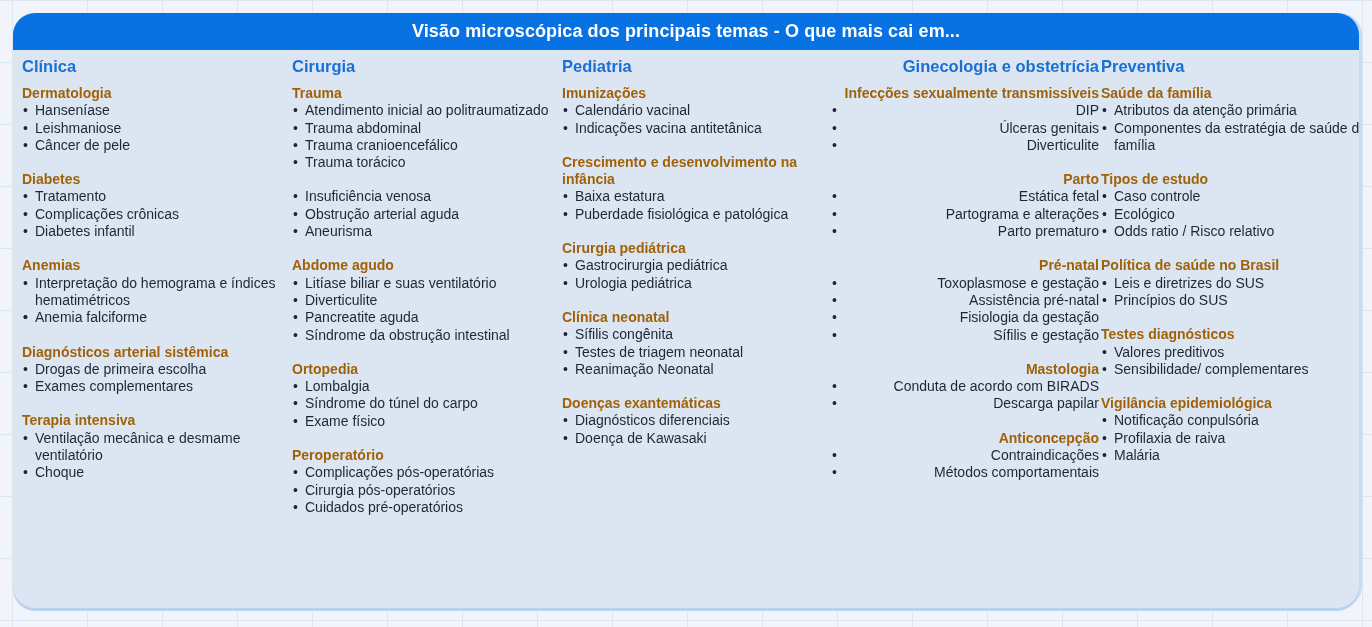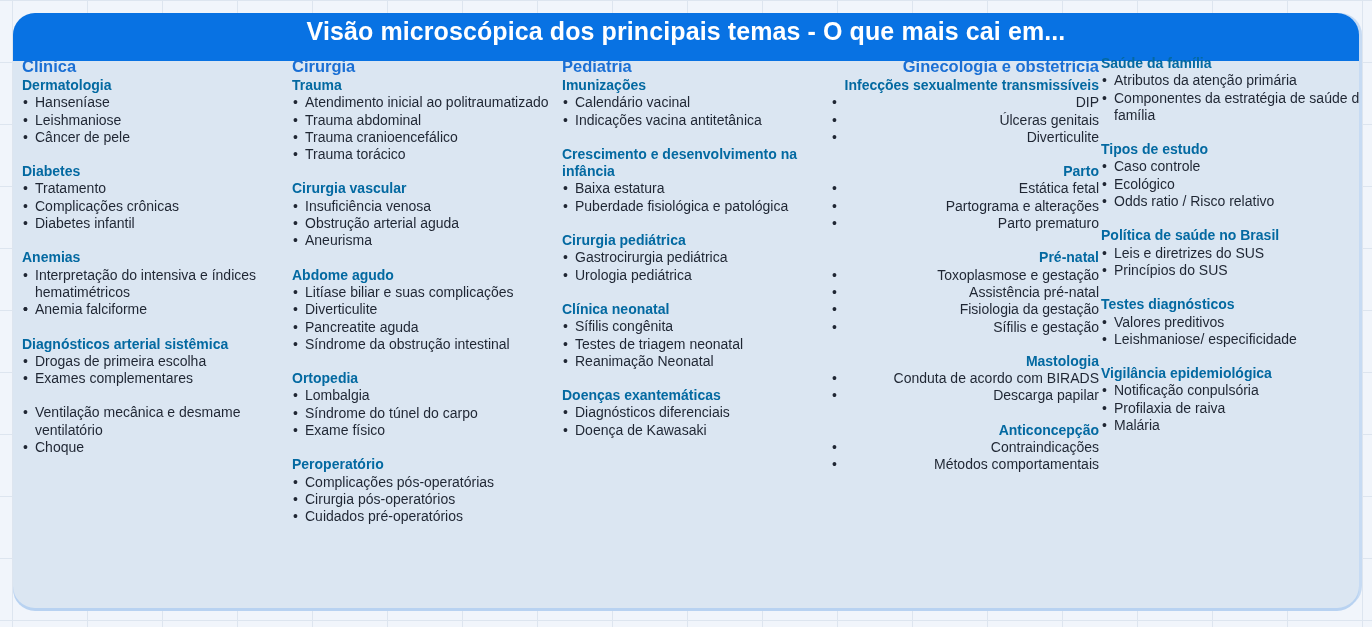--- a/index.html
+++ b/index.html
@@ -24,25 +24,25 @@
       left: 13px;
       top: 13px;
       width: 1346px;
       height: 595px;
       background: #dbe6f2;
       border-radius: 22px;
       box-shadow: 0 3px 0 #b8d2f1, 3px 0 0 #c7dbf3;
       overflow: hidden;
     }
     .card-header {
-      height: 48px;
+      height: 37px;
       background: #0872e3;
       color: #ffffff;
       font-weight: bold;
-      font-size: 25px;
+      font-size: 18px;
       text-align: center;
       line-height: 36px;
       letter-spacing: 0.1px;
     }
     .columns {
       position: absolute;
       top: 42px;
       left: 0;
       right: 0;
       bottom: 0;
@@ -50,28 +50,28 @@
     .col {
       position: absolute;
       top: 0;
       width: 268px;
     }
     .col-title {
       color: #1a6fd4;
       font-weight: bold;
       font-size: 16.5px;
       line-height: 22px;
-      margin: 0 0 0 0;
+      margin: 0 0 8px 0;
       white-space: nowrap;
     }
     .section {
       margin-bottom: 17px;
     }
     .section-title {
-      color: #0369a1;
+      color: #a16207;
       font-weight: bold;
       font-size: 14px;
       line-height: 17.3px;
     }
     .items {
       list-style: none;
       margin: 0;
       padding: 0;
     }
     .item {
@@ -107,62 +107,62 @@
           <div class="section-title">Diabetes</div>
           <ul class="items">
             <li class="item"><span class="bullet">•</span><span>Tratamento</span></li>
             <li class="item"><span class="bullet">•</span><span>Complicações crônicas</span></li>
             <li class="item"><span class="bullet">•</span><span>Diabetes infantil</span></li>
           </ul>
         </div>
         <div class="section">
           <div class="section-title">Anemias</div>
           <ul class="items">
-            <li class="item"><span class="bullet">•</span><span>Interpretação do intensiva e índices hematimétricos</span></li>
+            <li class="item"><span class="bullet">•</span><span>Interpretação do hemograma e índices hematimétricos</span></li>
             <li class="item"><span class="bullet">•</span></li>
             <li class="item"><span class="bullet">•</span><span>Anemia falciforme</span></li>
           </ul>
         </div>
         <div class="section">
           <div class="section-title">Diagnósticos arterial sistêmica</div>
           <ul class="items">
             <li class="item"><span class="bullet">•</span><span>Drogas de primeira escolha</span></li>
             <li class="item"><span class="bullet">•</span><span>Exames complementares</span></li>
           </ul>
         </div>
         <div class="section">
+          <div class="section-title">Terapia intensiva</div>
           <ul class="items">
             <li class="item"><span class="bullet">•</span><span>Ventilação mecânica e desmame ventilatório</span></li>
             <li class="item"><span class="bullet">•</span><span>Choque</span></li>
           </ul>
         </div>
       </div>
       <div class="col" style="left: 279px;">
         <div class="col-title">Cirurgia</div>
         <div class="section">
           <div class="section-title">Trauma</div>
           <ul class="items">
             <li class="item"><span class="bullet">•</span><span>Atendimento inicial ao politraumatizado</span></li>
             <li class="item"><span class="bullet">•</span><span>Trauma abdominal</span></li>
             <li class="item"><span class="bullet">•</span><span>Trauma cranioencefálico</span></li>
             <li class="item"><span class="bullet">•</span><span>Trauma torácico</span></li>
           </ul>
         </div>
         <div class="section">
-          <div class="section-title">Cirurgia vascular</div>
           <ul class="items">
             <li class="item"><span class="bullet">•</span><span>Insuficiência venosa</span></li>
             <li class="item"><span class="bullet">•</span><span>Obstrução arterial aguda</span></li>
             <li class="item"><span class="bullet">•</span><span>Aneurisma</span></li>
           </ul>
         </div>
         <div class="section">
           <div class="section-title">Abdome agudo</div>
           <ul class="items">
-            <li class="item"><span class="bullet">•</span><span>Litíase biliar e suas complicações</span></li>
+            <li class="item"><span class="bullet">•</span><span>Litíase biliar e suas ventilatório</span></li>
             <li class="item"><span class="bullet">•</span><span>Diverticulite</span></li>
             <li class="item"><span class="bullet">•</span><span>Pancreatite aguda</span></li>
             <li class="item"><span class="bullet">•</span><span>Síndrome da obstrução intestinal</span></li>
           </ul>
         </div>
         <div class="section">
           <div class="section-title">Ortopedia</div>
           <ul class="items">
             <li class="item"><span class="bullet">•</span><span>Lombalgia</span></li>
             <li class="item"><span class="bullet">•</span><span>Síndrome do túnel do carpo</span></li>
@@ -253,20 +253,21 @@
         </div>
         <div class="section">
           <div class="section-title">Anticoncepção</div>
           <ul class="items">
             <li class="item"><span class="bullet">•</span><span>Contraindicações</span></li>
             <li class="item"><span class="bullet">•</span><span>Métodos comportamentais</span></li>
           </ul>
         </div>
       </div>
       <div class="col" style="left: 1088px;">
+        <div class="col-title">Preventiva</div>
         <div class="section">
           <div class="section-title">Saúde da família</div>
           <ul class="items">
             <li class="item"><span class="bullet">•</span><span>Atributos da atenção primária</span></li>
             <li class="item"><span class="bullet">•</span><span>Componentes da estratégia de saúde da família</span></li>
           </ul>
         </div>
         <div class="section">
           <div class="section-title">Tipos de estudo</div>
           <ul class="items">
@@ -279,21 +280,21 @@
           <div class="section-title">Política de saúde no Brasil</div>
           <ul class="items">
             <li class="item"><span class="bullet">•</span><span>Leis e diretrizes do SUS</span></li>
             <li class="item"><span class="bullet">•</span><span>Princípios do SUS</span></li>
           </ul>
         </div>
         <div class="section">
           <div class="section-title">Testes diagnósticos</div>
           <ul class="items">
             <li class="item"><span class="bullet">•</span><span>Valores preditivos</span></li>
-            <li class="item"><span class="bullet">•</span><span>Leishmaniose/ especificidade</span></li>
+            <li class="item"><span class="bullet">•</span><span>Sensibilidade/ complementares</span></li>
           </ul>
         </div>
         <div class="section">
           <div class="section-title">Vigilância epidemiológica</div>
           <ul class="items">
             <li class="item"><span class="bullet">•</span><span>Notificação conpulsória</span></li>
             <li class="item"><span class="bullet">•</span><span>Profilaxia de raiva</span></li>
             <li class="item"><span class="bullet">•</span><span>Malária</span></li>
           </ul>
         </div>

